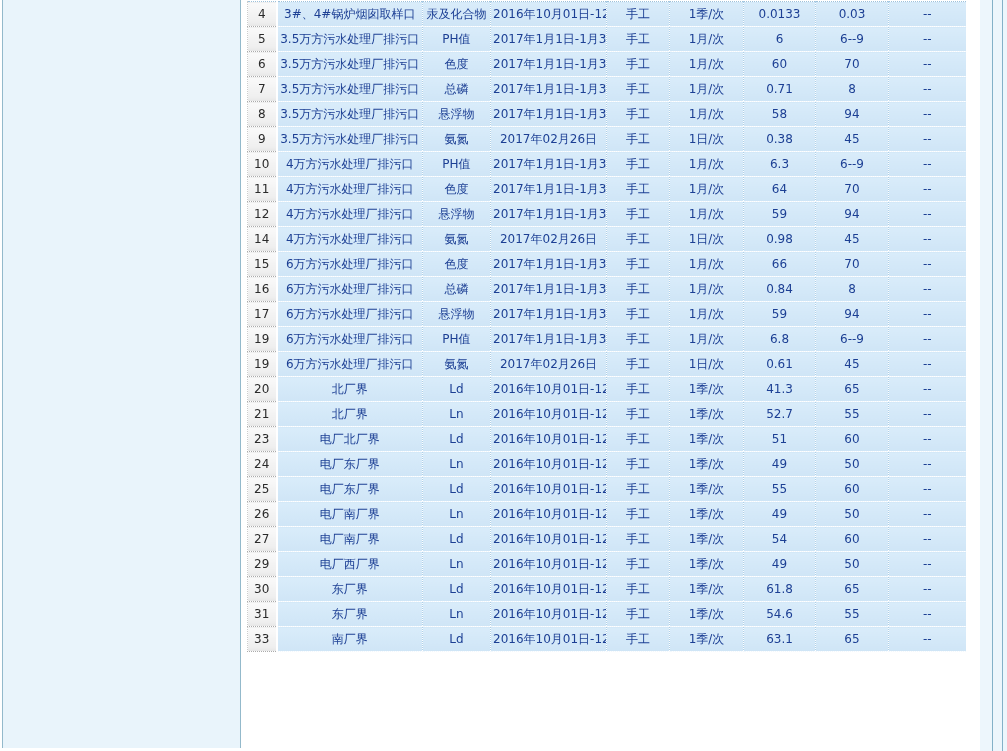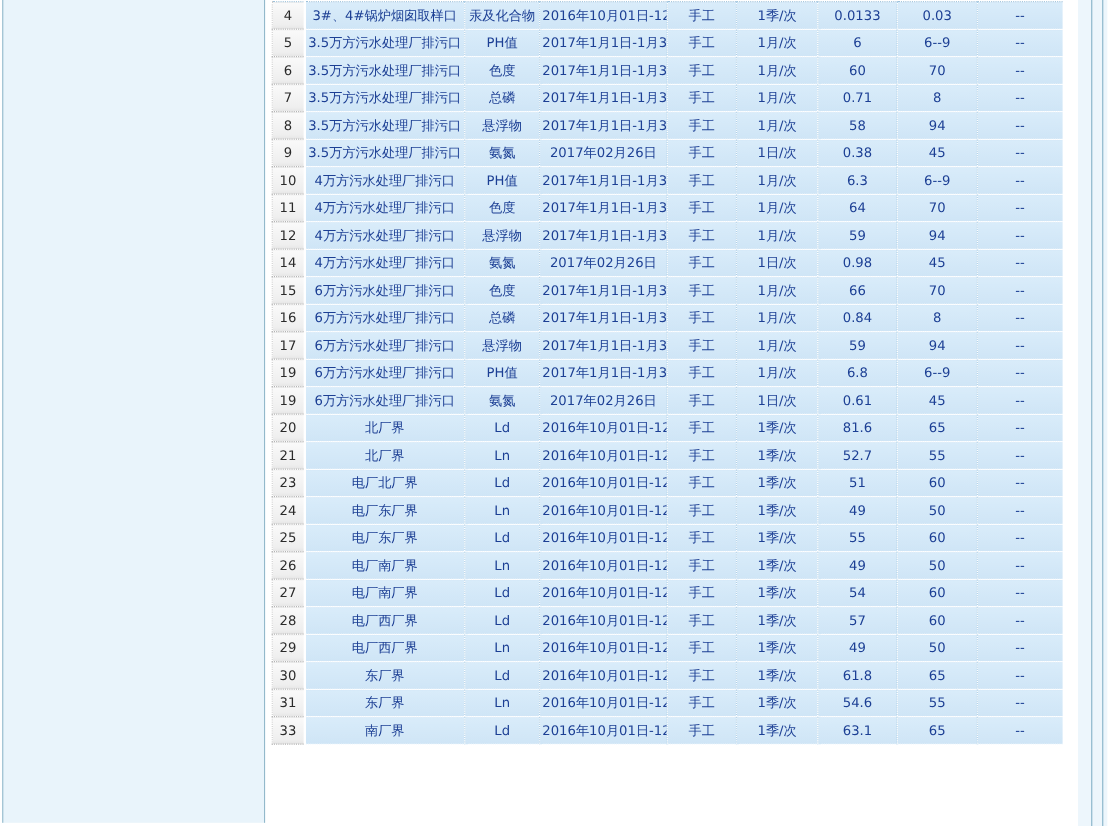--- a/index.html
+++ b/index.html
@@ -277,21 +277,21 @@
             <td class="c-data">45</td>
             <td class="c-data c-extra">--</td>
           </tr>
           <tr>
             <td class="c-num">20</td>
             <td class="c-data">北厂界</td>
             <td class="c-data">Ld</td>
             <td class="c-data">2016年10月01日-12</td>
             <td class="c-data">手工</td>
             <td class="c-data">1季/次</td>
-            <td class="c-data">81.6</td>
+            <td class="c-data">41.3</td>
             <td class="c-data">65</td>
             <td class="c-data c-extra">--</td>
           </tr>
           <tr>
             <td class="c-num">21</td>
             <td class="c-data">北厂界</td>
             <td class="c-data">Ln</td>
             <td class="c-data">2016年10月01日-12</td>
             <td class="c-data">手工</td>
             <td class="c-data">1季/次</td>
@@ -344,31 +344,20 @@
             <td class="c-data c-extra">--</td>
           </tr>
           <tr>
             <td class="c-num">27</td>
             <td class="c-data">电厂南厂界</td>
             <td class="c-data">Ld</td>
             <td class="c-data">2016年10月01日-12</td>
             <td class="c-data">手工</td>
             <td class="c-data">1季/次</td>
             <td class="c-data">54</td>
-            <td class="c-data">60</td>
-            <td class="c-data c-extra">--</td>
-          </tr>
-          <tr>
-            <td class="c-num">28</td>
-            <td class="c-data">电厂西厂界</td>
-            <td class="c-data">Ld</td>
-            <td class="c-data">2016年10月01日-12</td>
-            <td class="c-data">手工</td>
-            <td class="c-data">1季/次</td>
-            <td class="c-data">57</td>
             <td class="c-data">60</td>
             <td class="c-data c-extra">--</td>
           </tr>
           <tr>
             <td class="c-num">29</td>
             <td class="c-data">电厂西厂界</td>
             <td class="c-data">Ln</td>
             <td class="c-data">2016年10月01日-12</td>
             <td class="c-data">手工</td>
             <td class="c-data">1季/次</td>

